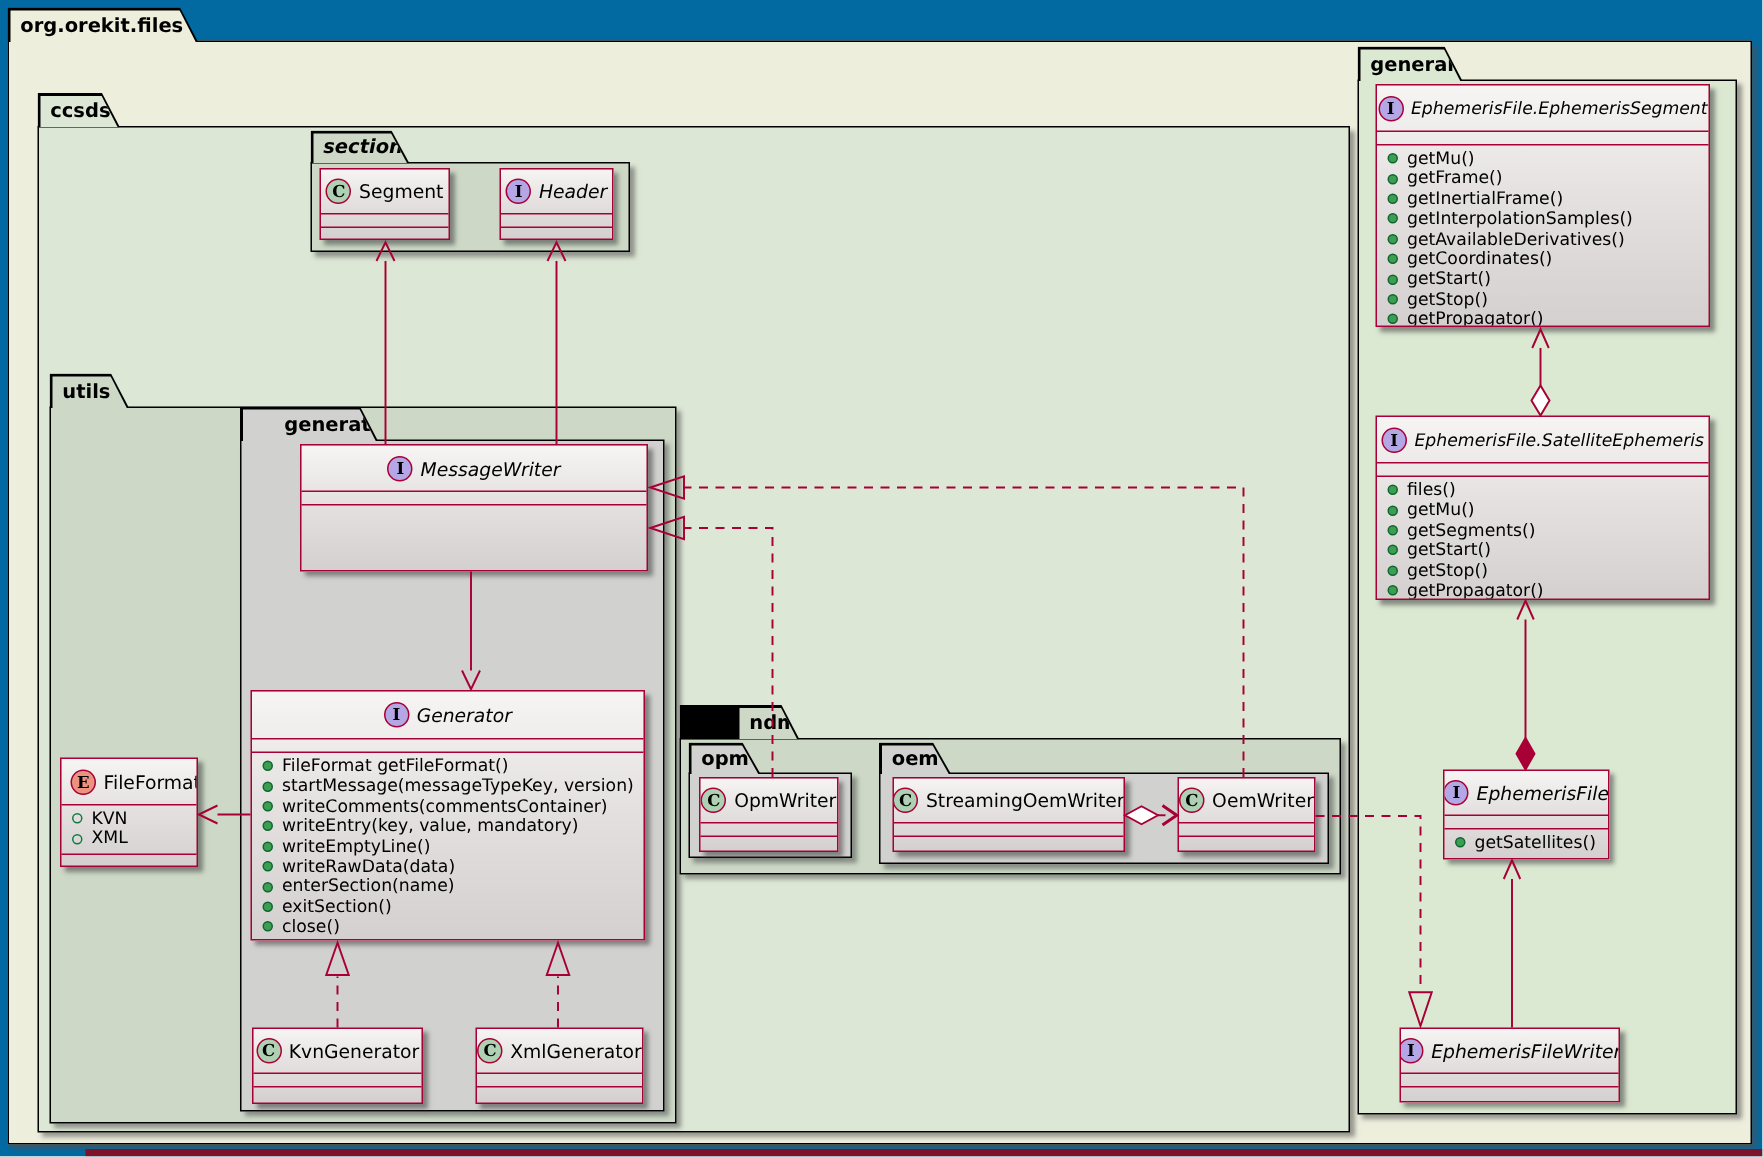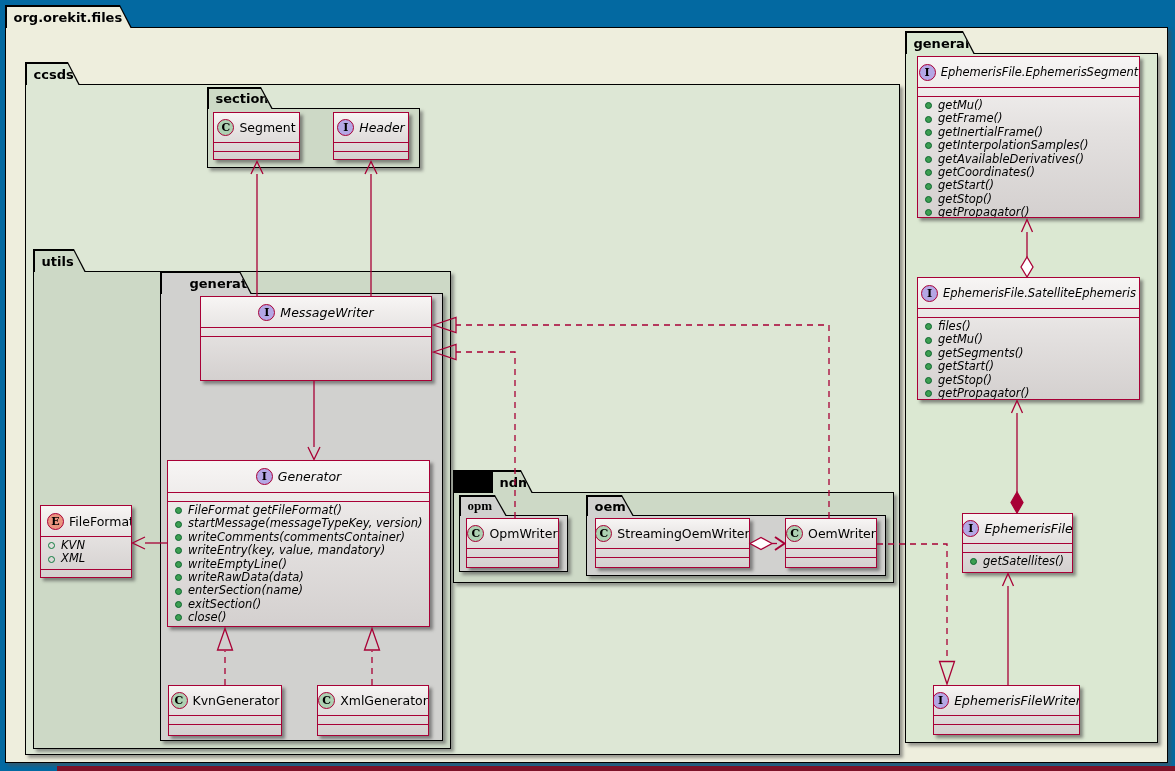--- a/index.html
+++ b/index.html
@@ -44,21 +44,21 @@
     font-weight:bold;font-size:11px;line-height:15px;color:#000;
     border:1px solid #A80036;
   }
   .spot-c{background:#ADD1B2;}
   .spot-i{background:#B4A7E5;}
   .spot-e{background:#EB937F;border-color:#A80036;}
   .comp{border-bottom:1px solid #A80036;}
   .comp-empty{flex:0 0 8px;}
   .comp-last{flex:1 1 auto;border-bottom:none;}
   .members{flex:1 1 auto;padding:2px 6px 2px 7px;overflow:hidden;}
-  .m{display:flex;align-items:center;gap:6px;line-height:13.4px;height:13.4px;font-style:italic;}
+  .m{display:flex;align-items:center;gap:6px;line-height:13.4px;height:13.4px;}
   .mtext{font-size:11.5px;color:#000;white-space:nowrap;}
   .dot{flex:0 0 auto;width:7px;height:7px;border-radius:50%;box-sizing:border-box;}
   .dot.filled{background:#3d9e52;border:1px solid #0e6630;}
   .dot.hollow{background:transparent;border:1.5px solid #0f7c3f;}
   
   .edges{position:absolute;left:0;top:0;pointer-events:none;}
   
   .bottom-bar{position:absolute;left:57px;top:766px;width:1118px;height:5px;}
 </style>
 </head>
@@ -89,35 +89,35 @@
 
   <div class="pkg-body" style="left:160px;top:293px;width:283px;height:448px;background:#d1d1cf;"></div>
   <div class="pkg-tab" style="left:160px;top:271px;width:92px;height:23px;">
     <div class="pkg-tab-fill" style="background:#d1d1cf;padding-left:28px;">
       <span class="pkg-label">generation</span>
     </div>
   </div>
 
   <div class="pkg-body" style="left:207px;top:108px;width:213px;height:60px;background:#cdd9c6;"></div>
   <div class="pkg-tab" style="left:207px;top:87px;width:66px;height:22px;">
-    <div class="pkg-tab-fill" style="background:#cdd9c6;">
+    <div class="pkg-tab-fill" style="background:#cdd9c6;font-style:italic;">
       <span class="pkg-label">section</span>
     </div>
   </div>
 
   <div class="pkg-body" style="left:453px;top:492px;width:441px;height:91px;background:#cdd9c6;"></div>
   <div class="pkg-tab" style="left:453px;top:470px;width:80px;height:23px;">
     <div class="pkg-tab-fill" style="background:#cdd9c6;margin-left:38px;">
       <span class="pkg-label">ndm.odm</span>
     </div>
   </div>
 
   <div class="pkg-body" style="left:459px;top:515px;width:109px;height:57px;background:#d1d1cf;"></div>
   <div class="pkg-tab" style="left:459px;top:495px;width:48px;height:21px;">
-    <div class="pkg-tab-fill" style="background:#d1d1cf;font-family:Liberation Serif, serif;">
+    <div class="pkg-tab-fill" style="background:#d1d1cf;">
       <span class="pkg-label">opm</span>
     </div>
   </div>
 
   <div class="pkg-body" style="left:586px;top:515px;width:300px;height:61px;background:#d1d1cf;"></div>
   <div class="pkg-tab" style="left:586px;top:495px;width:48px;height:21px;">
     <div class="pkg-tab-fill" style="background:#d1d1cf;">
       <span class="pkg-label">oem</span>
     </div>
   </div>

